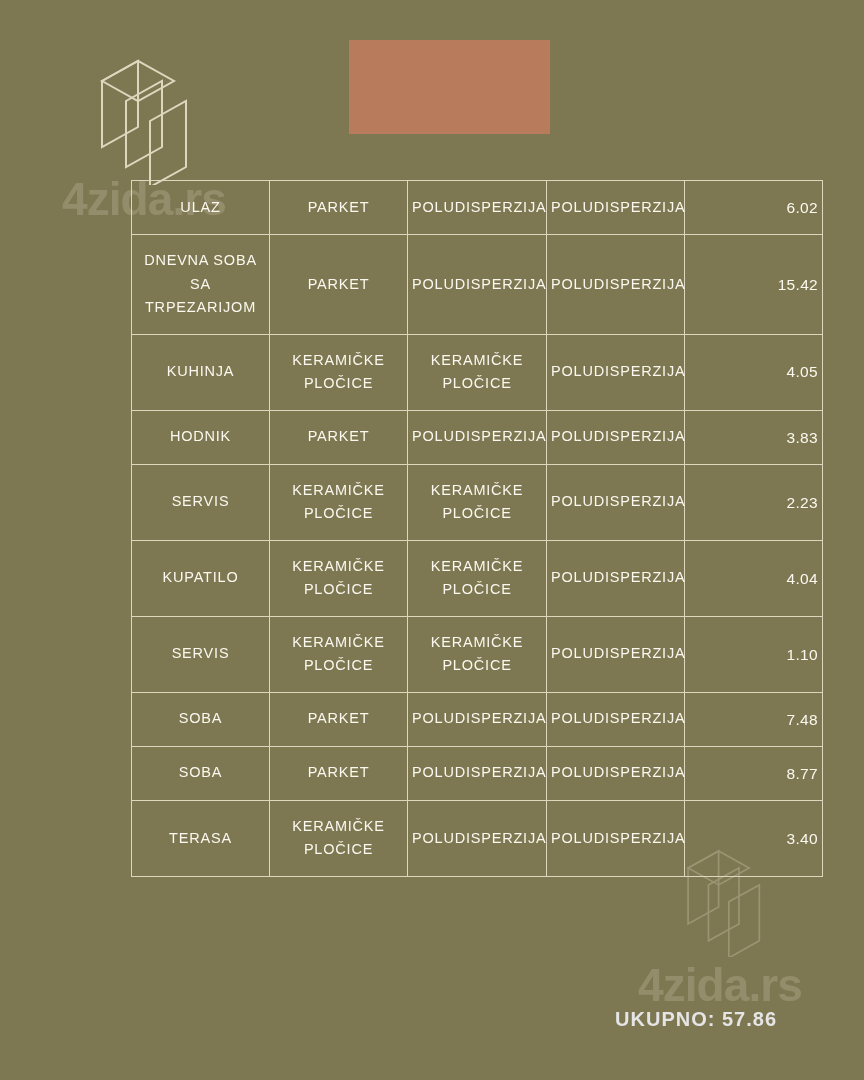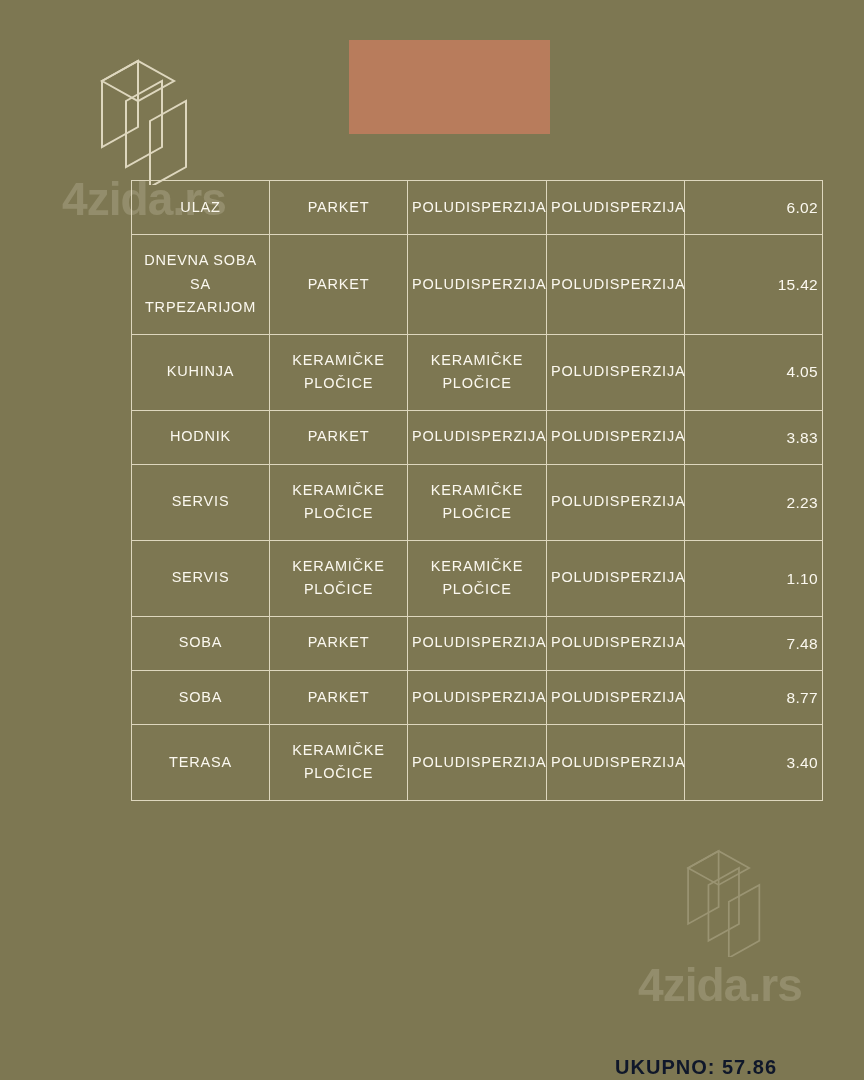--- a/index.html
+++ b/index.html
@@ -113,26 +113,25 @@
     text-align:right;
   }
 
   
   #total-line {
     position:absolute;
     left:0;
     top:1008px;
     width:777px;
     text-align:right;
-    color:#0f172a;
+    color:#e5e5e5;
     font-size:20px;
     font-weight:700;
     letter-spacing:0.05em;
     z-index:3;
-    margin-top:48px;
   }
 </style>
 </head>
 <body>
 
 <div id="header">
 
   <div id="logo-mark">
     <svg width="112" height="130" viewBox="0 0 112 130" fill="none">
       <path d="M6 26 L42 6 L42 72 L6 92 Z" stroke="#ded7be" stroke-width="2" fill="none"></path>
@@ -197,20 +196,27 @@
         <td class="area-cell">3.83</td>
       </tr>
       <tr>
         <td>SERVIS</td>
         <td>KERAMIČKE<br>PLOČICE</td>
         <td>KERAMIČKE<br>PLOČICE</td>
         <td>POLUDISPERZIJA</td>
         <td class="area-cell">2.23</td>
       </tr>
       <tr>
+        <td>KUPATILO</td>
+        <td>KERAMIČKE<br>PLOČICE</td>
+        <td>KERAMIČKE<br>PLOČICE</td>
+        <td>POLUDISPERZIJA</td>
+        <td class="area-cell">4.04</td>
+      </tr>
+      <tr>
         <td>SERVIS</td>
         <td>KERAMIČKE<br>PLOČICE</td>
         <td>KERAMIČKE<br>PLOČICE</td>
         <td>POLUDISPERZIJA</td>
         <td class="area-cell">1.10</td>
       </tr>
       <tr>
         <td>SOBA</td>
         <td>PARKET</td>
         <td>POLUDISPERZIJA</td>

